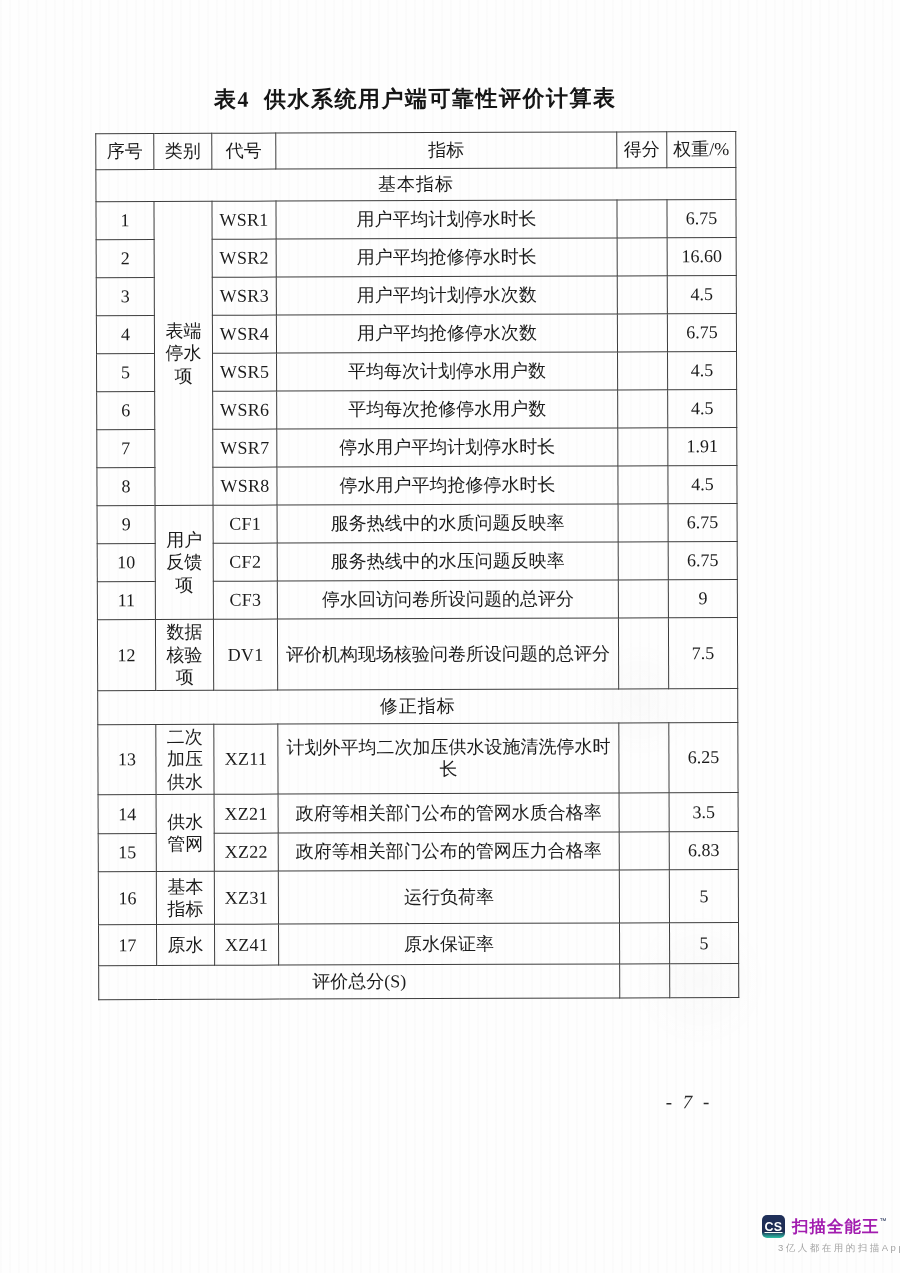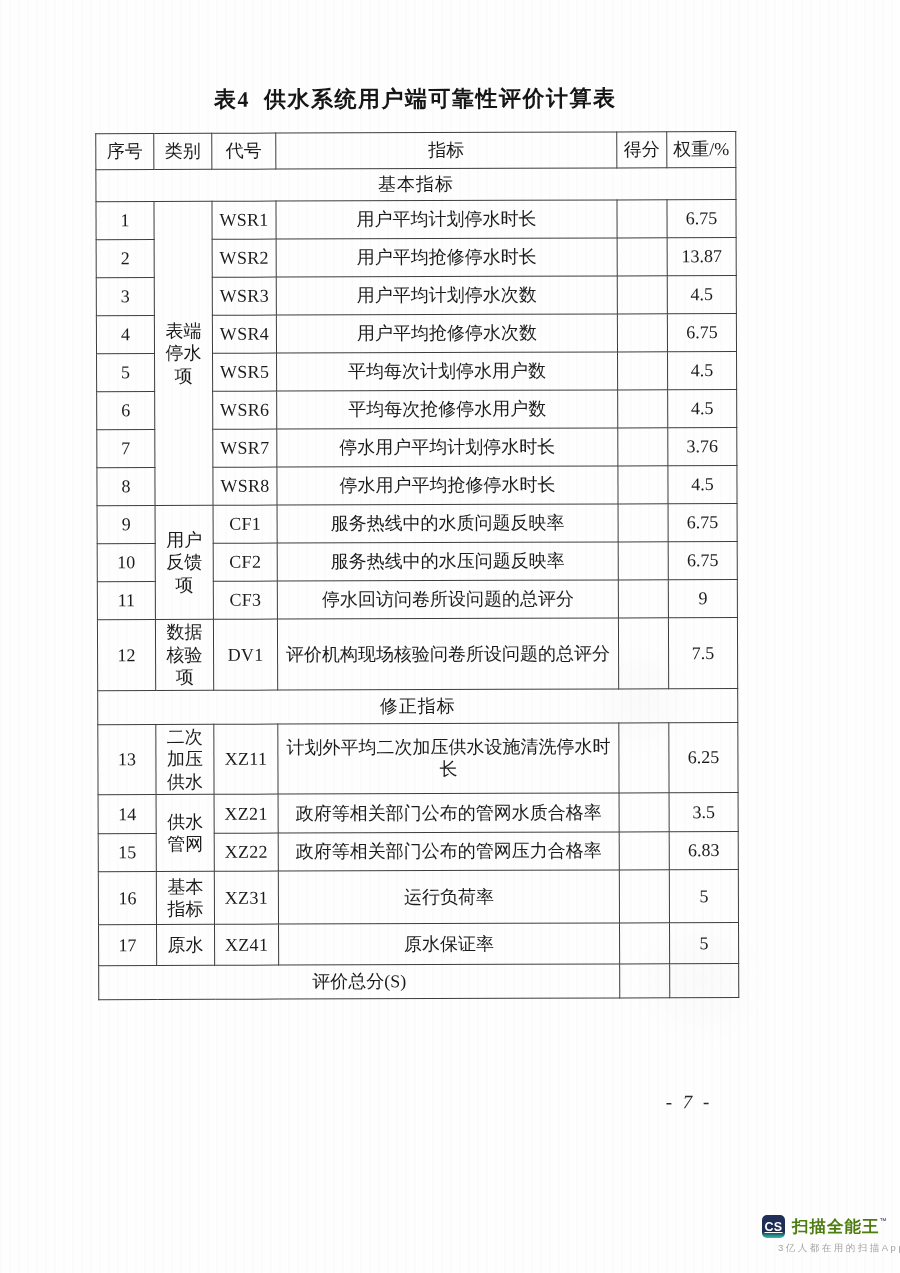--- a/index.html
+++ b/index.html
@@ -74,21 +74,21 @@
   .wm-row{display:flex;align-items:center;}
   .cs-logo{
     width:23px;height:23px;border-radius:5px;flex:0 0 auto;
     background:linear-gradient(180deg,#20305a 0%,#1d2c52 72%,#2fc3a7 100%);
     color:#ffffff;font-weight:bold;font-size:12.5px;
     display:flex;align-items:center;justify-content:center;
     letter-spacing:0.3px;
     text-decoration:underline;
   }
   .wm-name{
-    margin-left:7px;color:#4d7c0f;font-weight:bold;font-size:16.5px;
+    margin-left:7px;color:#a21caf;font-weight:bold;font-size:16.5px;
     letter-spacing:1px;white-space:nowrap;
   }
   .wm-tm{color:#243359;font-size:7px;vertical-align:top;position:relative;top:-6px;}
   .wm-tagline{
     margin-top:4px;margin-left:16px;color:#a3a3a3;font-size:9.5px;
     letter-spacing:2.5px;white-space:nowrap;
   }
 </style>
 </head>
 <body>
@@ -128,21 +128,21 @@
         <td class="c-code">WSR1</td>
         <td class="c-ind">用户平均计划停水时长</td>
         <td class="c-score"></td>
         <td class="c-weight">6.75</td>
       </tr>
       <tr class="rh-std">
         <td class="c-no">2</td>
         <td class="c-code">WSR2</td>
         <td class="c-ind">用户平均抢修停水时长</td>
         <td class="c-score"></td>
-        <td class="c-weight">13.87</td>
+        <td class="c-weight">16.60</td>
       </tr>
       <tr class="rh-std">
         <td class="c-no">3</td>
         <td class="c-code">WSR3</td>
         <td class="c-ind">用户平均计划停水次数</td>
         <td class="c-score"></td>
         <td class="c-weight">4.5</td>
       </tr>
       <tr class="rh-std">
         <td class="c-no">4</td>
@@ -163,21 +163,21 @@
         <td class="c-code">WSR6</td>
         <td class="c-ind">平均每次抢修停水用户数</td>
         <td class="c-score"></td>
         <td class="c-weight">4.5</td>
       </tr>
       <tr class="rh-std">
         <td class="c-no">7</td>
         <td class="c-code">WSR7</td>
         <td class="c-ind">停水用户平均计划停水时长</td>
         <td class="c-score"></td>
-        <td class="c-weight">3.76</td>
+        <td class="c-weight">1.91</td>
       </tr>
       <tr class="rh-std">
         <td class="c-no">8</td>
         <td class="c-code">WSR8</td>
         <td class="c-ind">停水用户平均抢修停水时长</td>
         <td class="c-score"></td>
         <td class="c-weight">4.5</td>
       </tr>
 
       <tr class="rh-std">

